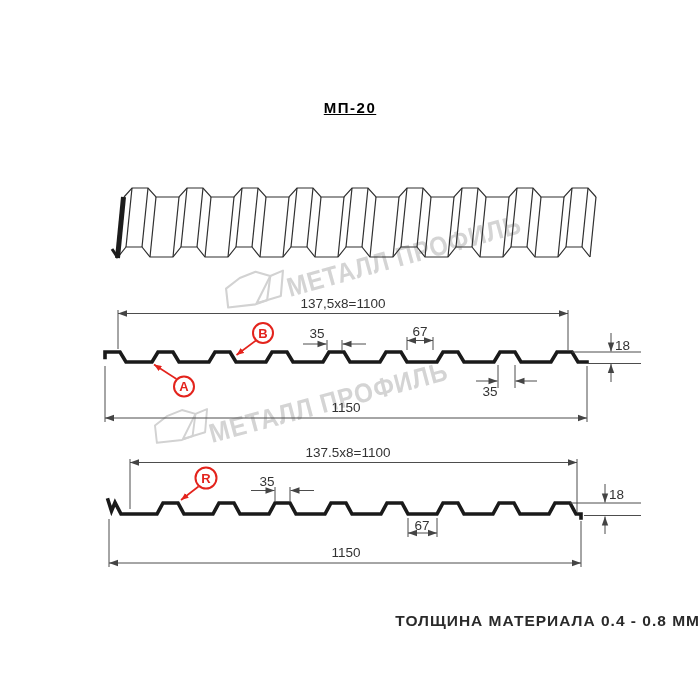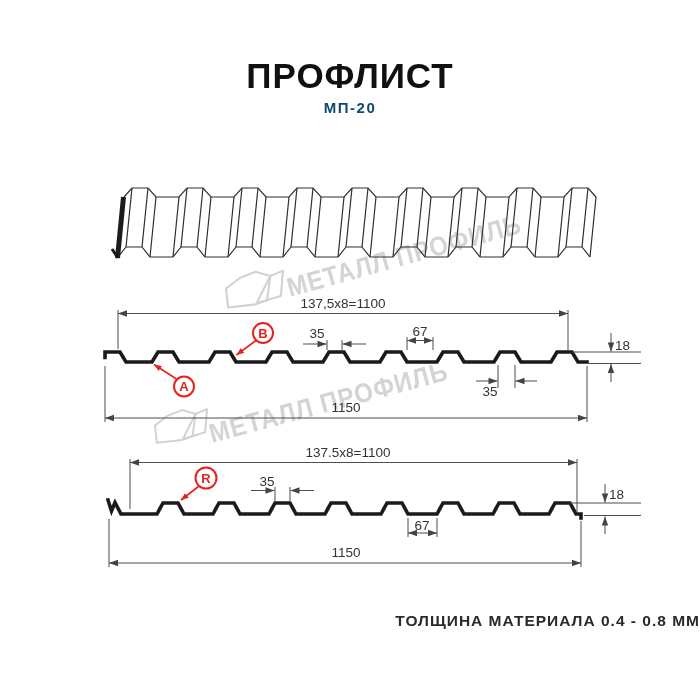--- a/index.html
+++ b/index.html
@@ -1,21 +1,21 @@
 <!DOCTYPE html>
 <html><head>
 <meta charset="utf-8">
 <style>
   html,body{margin:0;padding:0;background:#fff;}
   .page{position:relative;width:700px;height:700px;background:#ffffff;overflow:hidden;
         font-family:"Liberation Sans", sans-serif;}
   .title{position:absolute;top:56px;left:0;width:100%;text-align:center;
          font-size:35px;font-weight:700;color:#101010;letter-spacing:1px;}
   .subtitle{position:absolute;top:99px;left:0;width:100%;text-align:center;
-         font-size:15px;font-weight:600;color:#0c4a6e;letter-spacing:1.5px;}
+         font-size:15px;font-weight:600;color:#000000;letter-spacing:1.5px;text-decoration:underline;}
   .footer{position:absolute;top:612px;left:0;width:100%;text-align:right;
          font-size:15.5px;font-weight:600;color:#2a2a2a;letter-spacing:1px;}
   svg.drawing{position:absolute;left:0;top:0;}
   
   #iso3d path{fill:none;stroke:#2f2f2f;stroke-width:1.2;}
   #iso3d path.cap{stroke:#1c1c1c;stroke-width:5;}
   #iso3d path.cap2{stroke:#1c1c1c;stroke-width:3;}
   
   .profile{fill:none;stroke:#1a1a1a;stroke-width:3.6;stroke-linejoin:miter;stroke-linecap:square;}
   .dim{stroke:#4d4d4d;stroke-width:1;fill:none;}
@@ -25,21 +25,20 @@
   .redtxt{font-size:13px;font-weight:700;fill:#e3231c;text-anchor:middle;}
   
   .wm-logo{fill:none;stroke:#d2d2d2;stroke-width:2;stroke-linejoin:round;}
   .wmtxt{font-size:27px;font-weight:700;fill:#d4d4d4;letter-spacing:1px;}
 </style>
 </head>
 <body>
 
 <div class="page">
 
-  <div class="title">ПРОФЛИСТ</div>
   <div class="subtitle">МП-20</div>
 
   <svg class="drawing" width="700" height="700" viewBox="0 0 700 700">
     <defs>
       <marker id="arr" markerWidth="10" markerHeight="8" viewBox="0 0 10 8" refX="9.5" refY="4" orient="auto-start-reverse" markerUnits="userSpaceOnUse">
         <path d="M0.5,0.8 L9.5,4 L0.5,7.2 Z" fill="#444"></path>
       </marker>
       <marker id="arrRed" markerWidth="8" markerHeight="6" viewBox="0 0 8 6" refX="7.5" refY="3" orient="auto-start-reverse" markerUnits="userSpaceOnUse">
         <path d="M0,0 L7.5,3 L0,6 Z" fill="#e3231c"></path>
       </marker>

